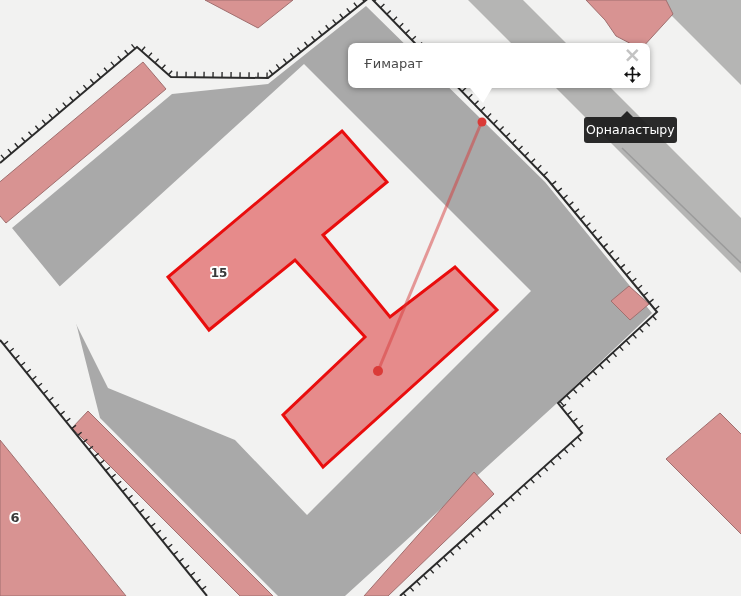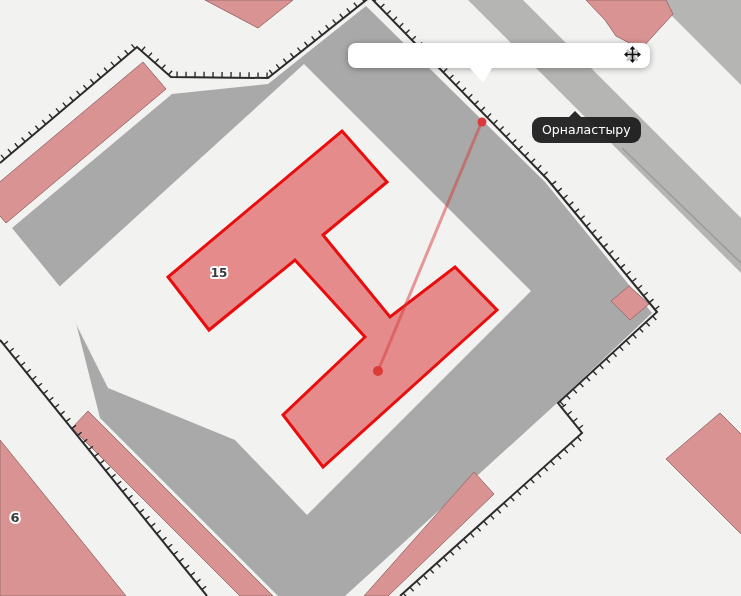--- a/index.html
+++ b/index.html
@@ -15,23 +15,23 @@
   .popup .addr-label{font-weight:bold;color:#212121;}
   .popup-line1{white-space:nowrap;}
   .popup-tail{position:absolute;left:122px;top:100%;width:0;height:0;
               border-left:13px solid transparent;border-right:9px solid transparent;
               border-top:15px solid #ffffff;}
   .popup-close{position:absolute;top:2px;right:9px;font-size:21px;line-height:21px;
                color:#c3c3c3;font-weight:bold;cursor:pointer;background:none;border:none;
                padding:0;font-family:inherit;}
   .popup-move{position:absolute;right:9px;bottom:5px;width:17px;height:17px;cursor:move;
               background:none;border:none;padding:0;}
-  .tooltip{position:absolute;left:532px;top:117px;background:rgba(25,25,25,0.92);
-           color:#ffffff;font-size:12.5px;line-height:20px;padding:3px 10px;
-           border-radius:9px;white-space:nowrap;}
+  .tooltip{position:absolute;left:584px;top:117px;background:rgba(25,25,25,0.92);
+           color:#ffffff;font-size:12.5px;line-height:20px;padding:3px 2px;
+           border-radius:3px;white-space:nowrap;}
   .tooltip-arrow{position:absolute;left:37px;top:-6px;width:0;height:0;
                  border-left:6px solid transparent;border-right:6px solid transparent;
                  border-bottom:6px solid rgba(25,25,25,0.92);}
 </style>
 </head>
 <body>
 
 <div id="stage">
   <svg id="map-svg" width="741" height="596" viewBox="0 0 741 596">
       <polygon points="172,94 268,84 366,6 545,182 652,313 556,404 345,596 278,596 100,418 70,299 12,228" fill="#a9a9a9" stroke="none"></polygon>
@@ -63,20 +63,21 @@
       <text x="15" y="522" class="map-label" font-size="13" fill="#3a3a3a">6</text>
     </svg>
 
   <div class="tooltip">
     <span class="tooltip-arrow"></span>
     <span>Орналастыру</span>
   </div>
 
   <div class="popup">
     <button class="popup-close">×</button>
+    <div class="popup-line2">Ғимарат</div>
     <button class="popup-move" title="">
       <svg width="17" height="17" viewBox="0 0 17 17">
         <path fill="#111111" d="M8.5 0 L11.4 3.5 L9.3 3.5 L9.3 7.7 L13.5 7.7 L13.5 5.6 L17 8.5
           L13.5 11.4 L13.5 9.3 L9.3 9.3 L9.3 13.5 L11.4 13.5 L8.5 17 L5.6 13.5 L7.7 13.5
           L7.7 9.3 L3.5 9.3 L3.5 11.4 L0 8.5 L3.5 5.6 L3.5 7.7 L7.7 7.7 L7.7 3.5 L5.6 3.5 Z"></path>
       </svg>
     </button>
     <div class="popup-tail"></div>
   </div>
 </div>

